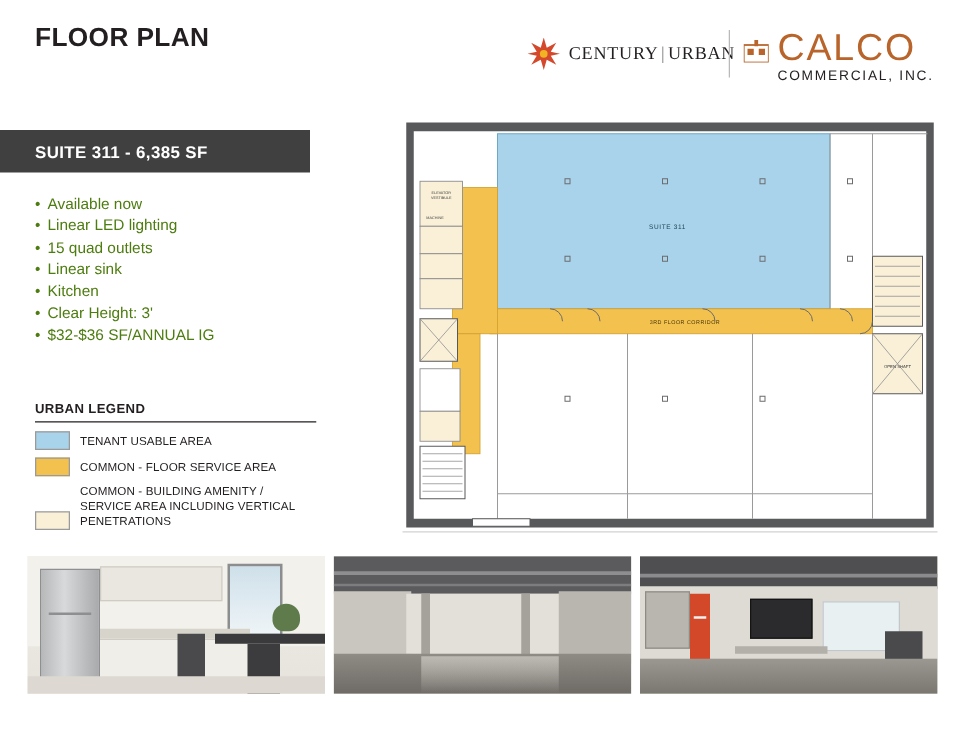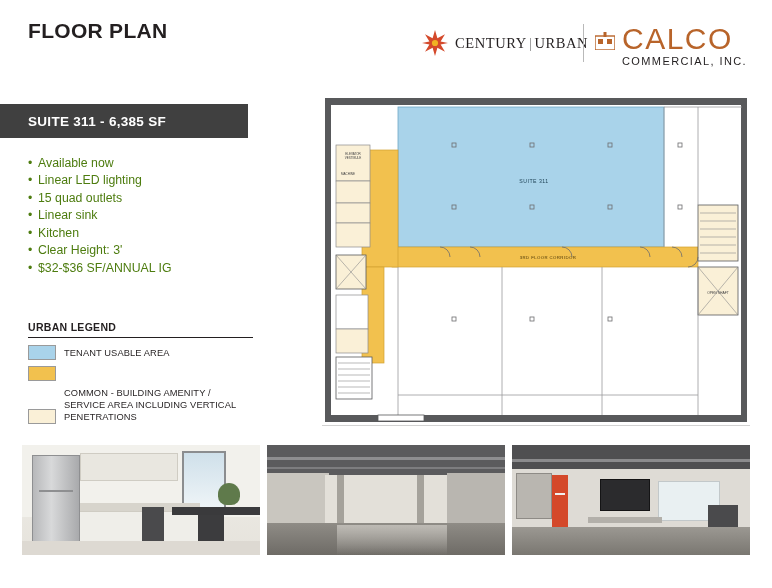--- a/index.html
+++ b/index.html
@@ -337,20 +337,21 @@
   </div>
 
   <div class="legend">
     <div class="legend-title">URBAN LEGEND</div>
     <div class="legend-row">
       <span class="legend-swatch" style="background:#a9d3ea"></span>
       <span class="legend-label">TENANT USABLE AREA</span>
     </div>
     <div class="legend-row">
       <span class="legend-swatch" style="background:#f2c14e"></span>
+      <span class="legend-label">COMMON - FLOOR SERVICE AREA</span>
     </div>
     <div class="legend-row">
       <span class="legend-swatch" style="background:#faf0d7"></span>
       <span class="legend-label">COMMON - BUILDING AMENITY / SERVICE AREA INCLUDING VERTICAL PENETRATIONS</span>
     </div>
   </div>
 
   <div class="plan">
     <svg class="outline" viewBox="0 0 428 330" width="428" height="330">
 

